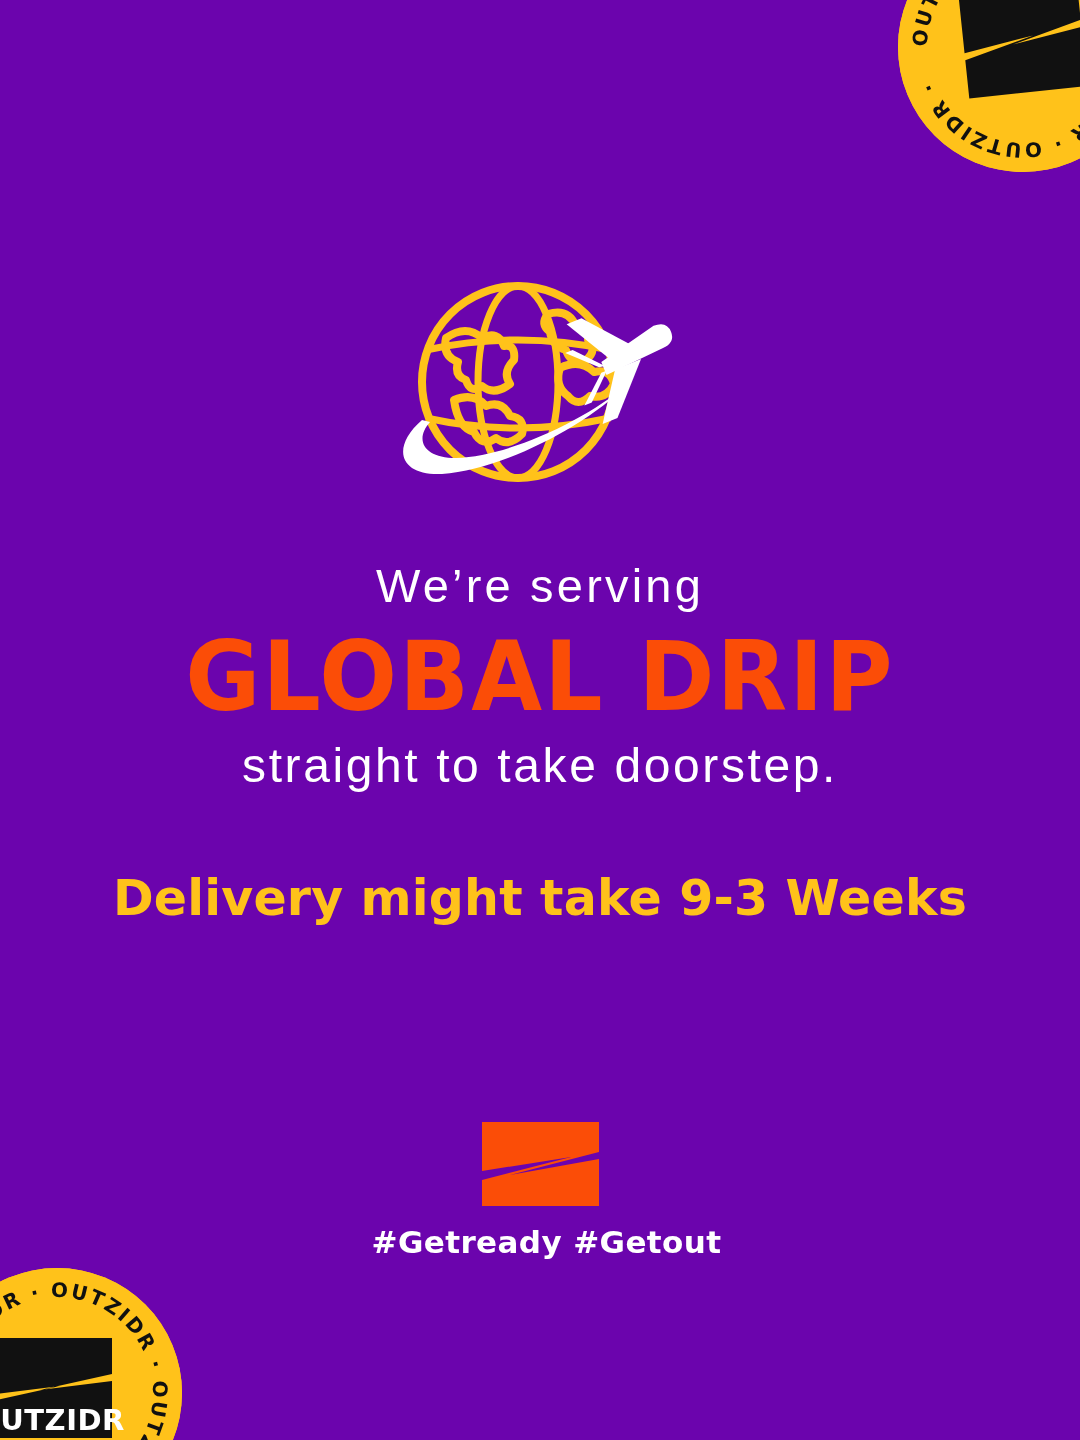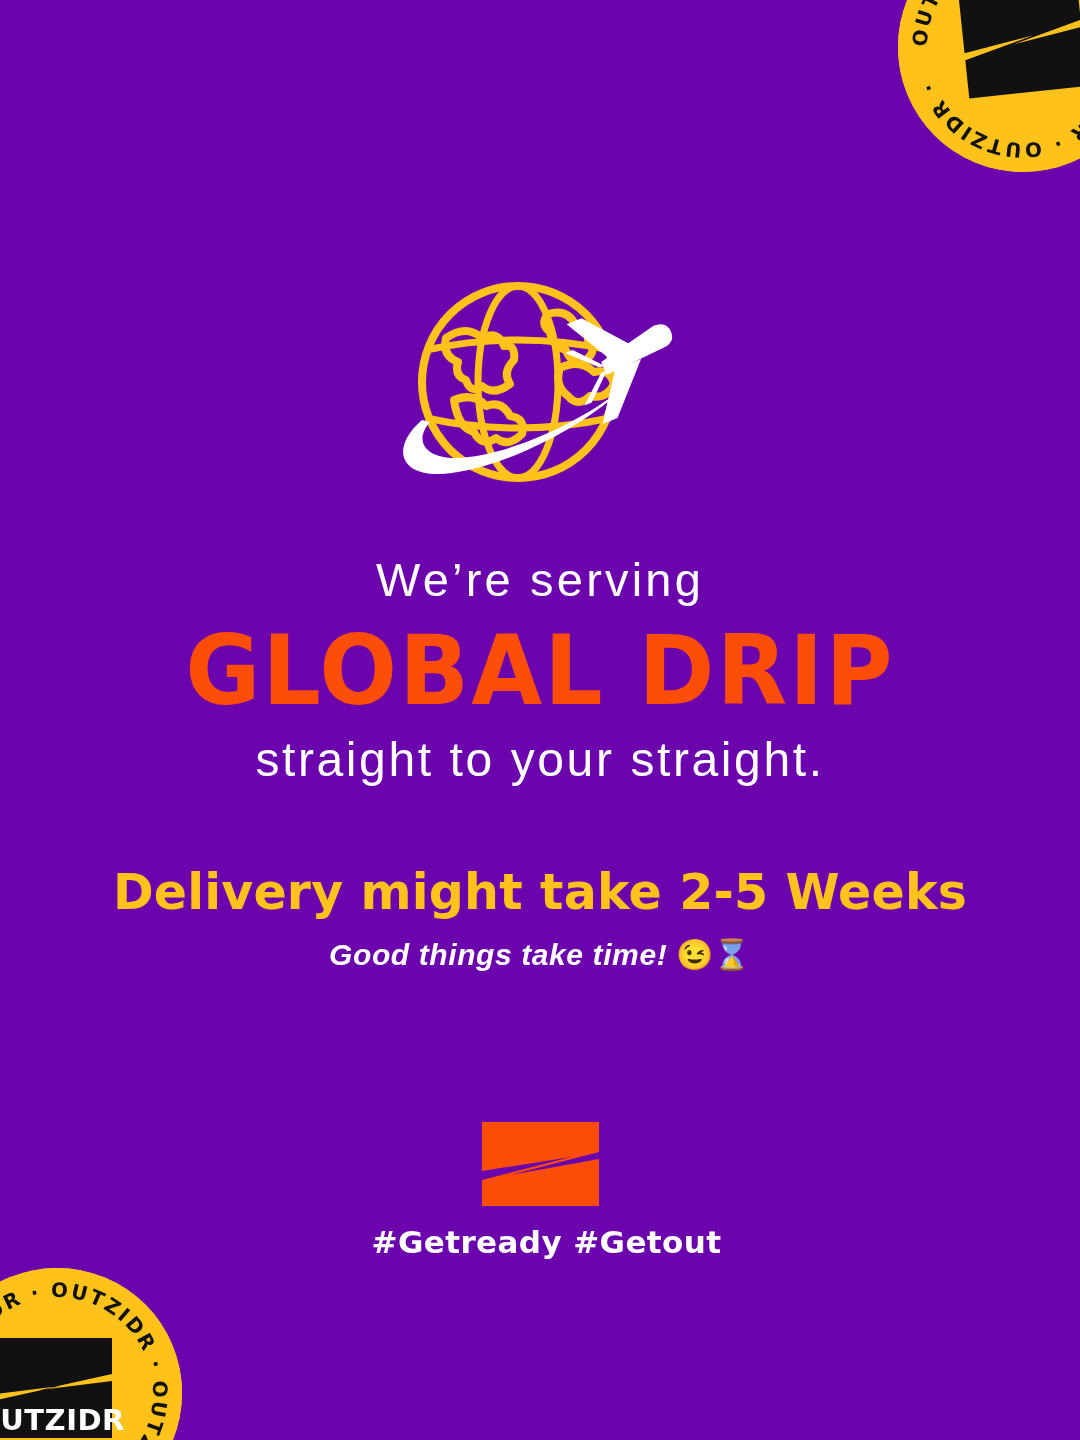--- a/index.html
+++ b/index.html
@@ -45,21 +45,21 @@
     left: 0; right: 0;
     top: 545px;
     text-align: center;
   }
   .line-serving {
     color: #ffffff;
     font-size: 47px;
     font-weight: 300;
     letter-spacing: 3.2px;
     line-height: 1.15;
-    margin: 8px;
+    margin: 14px;
   }
   .line-headline {
     color: #fb4d07;
     font-size: 96px;
     font-weight: 900;
     letter-spacing: 2px;
     line-height: 1.05;
     margin: 14px 0 10px 0;
     transform: scaleX(1.06);
     font-stretch: condensed;
@@ -175,26 +175,22 @@
         <path d="M 6 4 L -26 50 L -10 50 L 34 4 Z" fill="#ffffff"></path>
         <path d="M -8 -4 L -34 -30 L -26 -30 L -2 -3 Z" fill="#ffffff"></path>
         <path d="M -8 2 L -36 26 L -28 26 L -2 2 Z" fill="#ffffff"></path>
       </g>
     </svg>
   </div>
 
   <div class="copy">
     <p class="line-serving">We’re serving</p>
     <p class="line-headline">GLOBAL DRIP</p>
-    <p class="line-doorstep">straight to your straight.</p>
-    <p class="line-delivery">Delivery might take 2-5 Weeks</p>
-    <p class="line-goodthings">
-      <span>Good things take time!</span>
-      <span class="emoji">😉⌛</span>
-    </p>
+    <p class="line-doorstep">straight to take doorstep.</p>
+    <p class="line-delivery">Delivery might take 9-3 Weeks</p>
   </div>
 
   <div class="footer">
     <svg class="zlogo" width="125" height="92" viewBox="0 0 125 92" xmlns="http://www.w3.org/2000/svg">
       <polygon points="4,4 121,4 121,34 32,57 121,41 121,88 4,88 4,62 93,39 4,53" fill="#fb4d07"></polygon>
     </svg>
     <p class="hashtags">#Getready #Getout</p>
   </div>
 
 </div>

